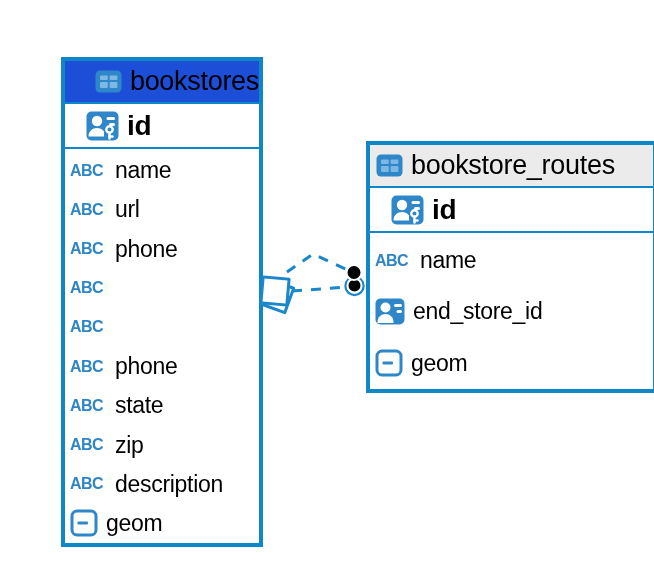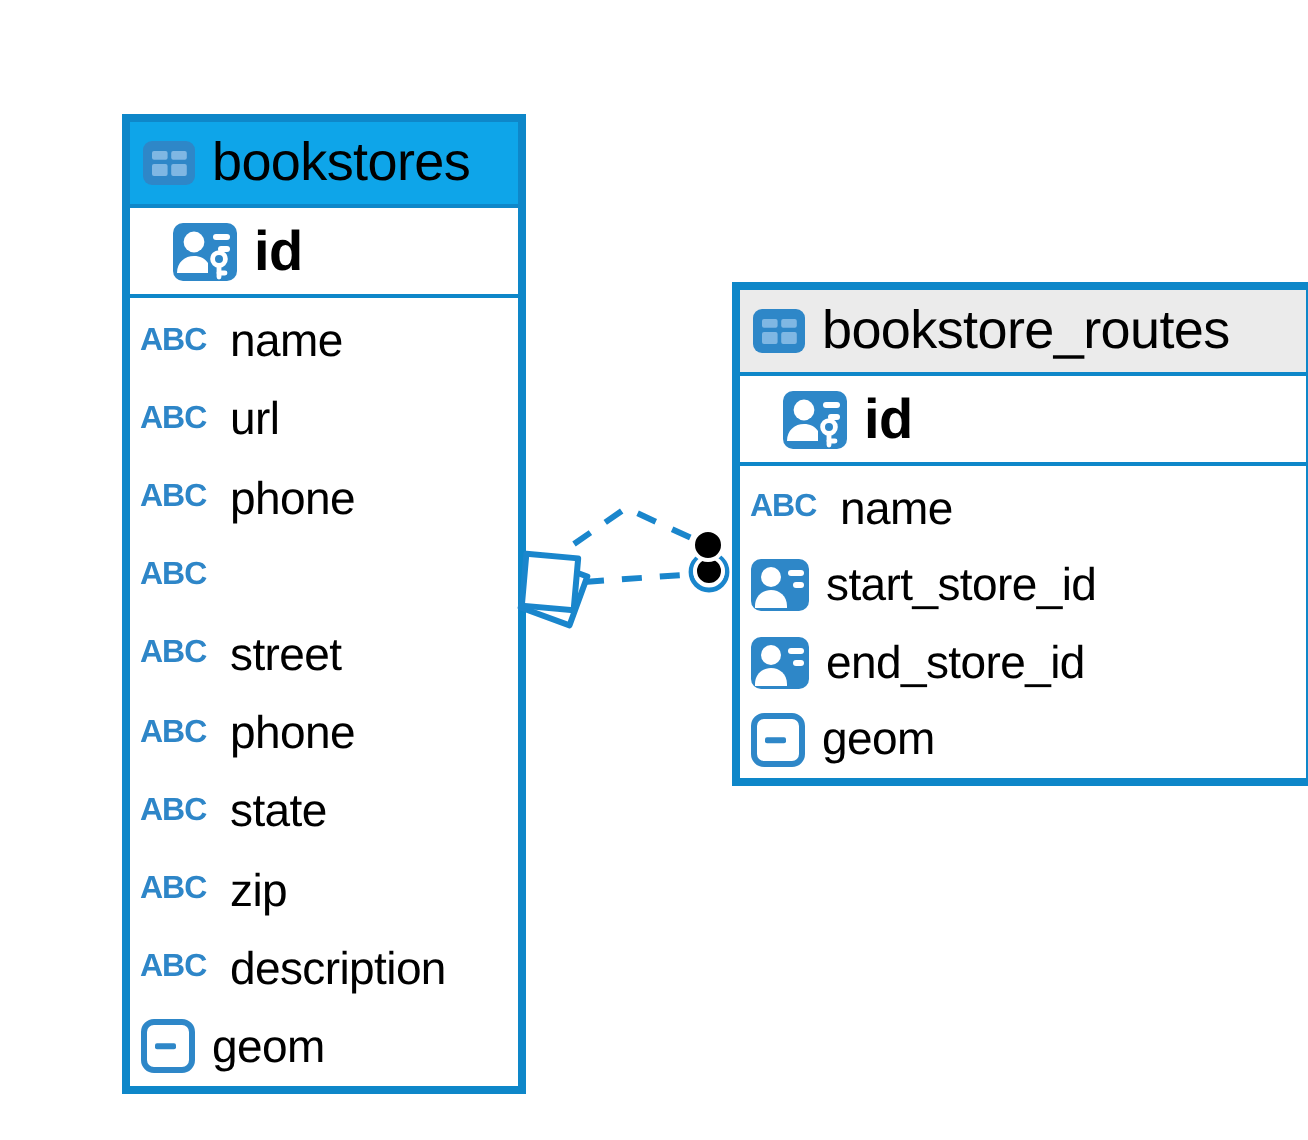--- a/index.html
+++ b/index.html
@@ -90,21 +90,21 @@
     z-index:2;
     pointer-events:none;
   }
 </style>
 </head>
 <body>
 
 <div class="canvas">
 
   <div class="erd-table table-bookstores">
-    <div class="t-header" style="background-color: #0ea5e9;">
+    <div class="t-header" style="background-color: #1d4ed8; justify-content: flex-end;">
       <span class="icon-box">
         <svg width="27" height="23" viewBox="0 0 27 23">
           <rect x="0.5" y="0.5" width="26" height="22" rx="4.5" fill="#2E87C8"></rect>
           <rect x="5" y="5.5" width="7.8" height="4.4" rx="1" fill="#7FB7E3"></rect>
           <rect x="14.6" y="5.5" width="7.8" height="4.4" rx="1" fill="#7FB7E3"></rect>
           <rect x="5" y="12" width="7.8" height="6" rx="1" fill="#7FB7E3"></rect>
           <rect x="14.6" y="12" width="7.8" height="6" rx="1" fill="#7FB7E3"></rect>
         </svg>
       </span>
       <span class="t-title">bookstores</span>
@@ -139,21 +139,20 @@
       </div>
       <div class="col-row">
         <span class="abc-icon">ABC</span>
         <span class="col-label">phone</span>
       </div>
       <div class="col-row">
         <span class="abc-icon">ABC</span>
       </div>
       <div class="col-row">
         <span class="abc-icon">ABC</span>
-        <span class="col-label">street</span>
       </div>
       <div class="col-row">
         <span class="abc-icon">ABC</span>
         <span class="col-label">phone</span>
       </div>
       <div class="col-row">
         <span class="abc-icon">ABC</span>
         <span class="col-label">state</span>
       </div>
       <div class="col-row">
@@ -216,32 +215,20 @@
       <div class="col-row">
         <span class="icon-box">
           <svg width="30" height="27" viewBox="0 0 30 27">
             <rect x="0.5" y="0.5" width="29" height="26" rx="5" fill="#2E87C8"></rect>
             <circle cx="10.5" cy="9.5" r="5" fill="#fff"></circle>
             <path d="M2.5 24 c0 -5 3.8 -8 8 -8 c4.2 0 8 3 8 8 l0 1 l-16 0 z" fill="#fff"></path>
             <rect x="19" y="6" width="8" height="3" rx="1.5" fill="#fff"></rect>
             <rect x="21.5" y="12" width="5.5" height="3" rx="1.5" fill="#fff"></rect>
           </svg>
         </span>
-        <span class="col-label">start_store_id</span>
-      </div>
-      <div class="col-row">
-        <span class="icon-box">
-          <svg width="30" height="27" viewBox="0 0 30 27">
-            <rect x="0.5" y="0.5" width="29" height="26" rx="5" fill="#2E87C8"></rect>
-            <circle cx="10.5" cy="9.5" r="5" fill="#fff"></circle>
-            <path d="M2.5 24 c0 -5 3.8 -8 8 -8 c4.2 0 8 3 8 8 l0 1 l-16 0 z" fill="#fff"></path>
-            <rect x="19" y="6" width="8" height="3" rx="1.5" fill="#fff"></rect>
-            <rect x="21.5" y="12" width="5.5" height="3" rx="1.5" fill="#fff"></rect>
-          </svg>
-        </span>
         <span class="col-label">end_store_id</span>
       </div>
       <div class="col-row">
         <span class="icon-box">
           <svg width="28" height="28" viewBox="0 0 28 28">
             <rect x="2" y="2" width="24" height="24" rx="5" fill="#fff" stroke="#2E87C8" stroke-width="3"></rect>
             <rect x="7.5" y="12.6" width="10.5" height="3" rx="1" fill="#2E87C8"></rect>
           </svg>
         </span>
         <span class="col-label">geom</span>

